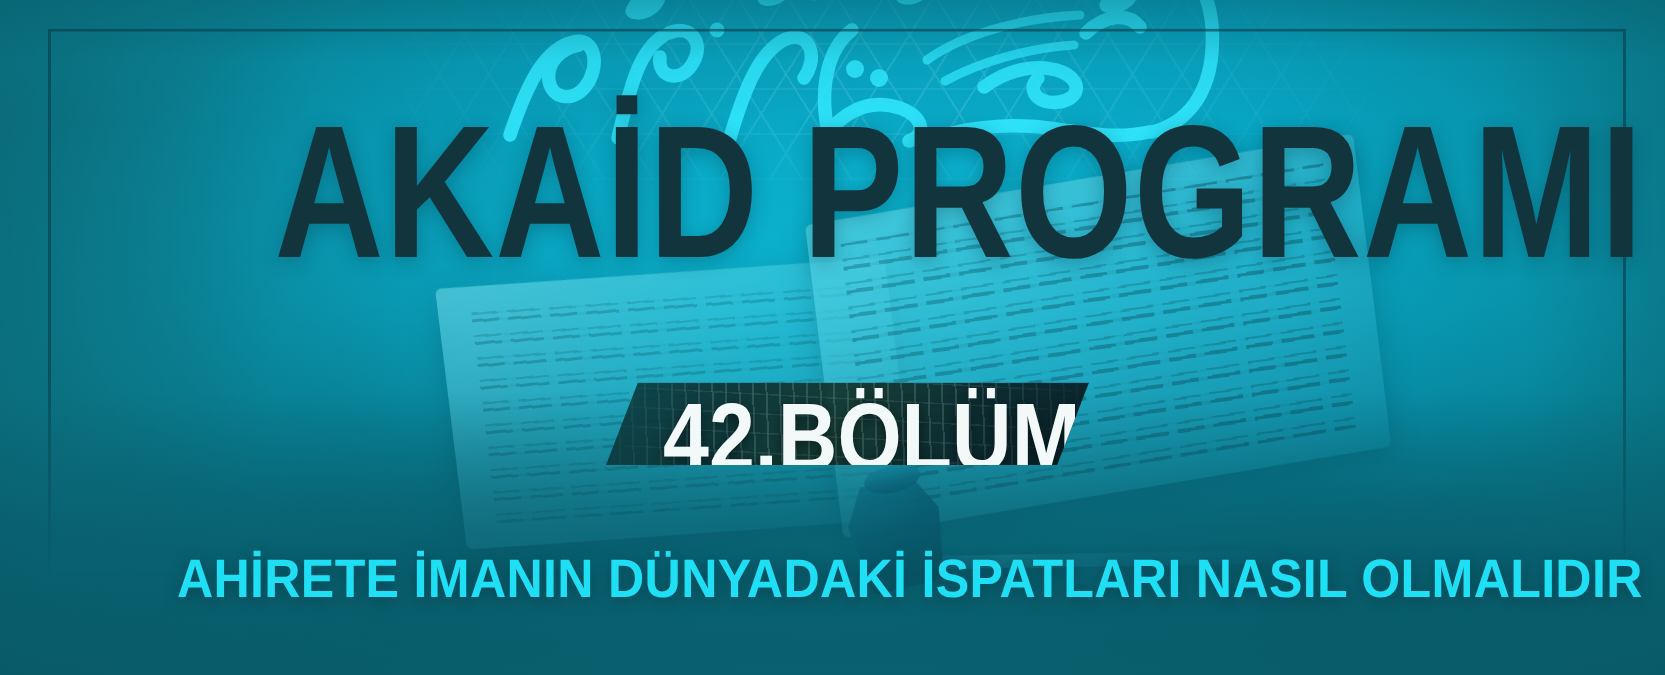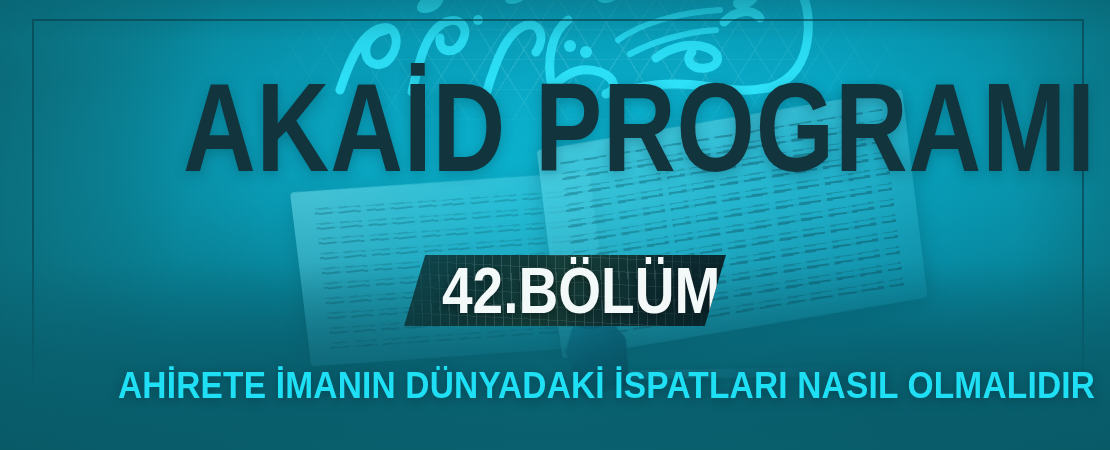--- a/index.html
+++ b/index.html
@@ -166,21 +166,21 @@
     transform:scaleX(.80);
     transform-origin:left top;
     white-space:nowrap;
     text-shadow:0 3px 14px rgba(4,45,58,.30);
   }
 
   
   .badge{
     position:absolute;
     left:404px; top:255px;
-    width:322px; height:71px;
+    width:322px; height:55px;
     clip-path:polygon(6.6% 0%, 100% 0%, 93.4% 100%, 0% 100%);
     background:
       linear-gradient(118deg, rgba(10,58,64,.88) 0%, rgba(14,48,48,.92) 26%, rgba(20,52,44,.92) 48%, rgba(12,38,42,.95) 74%, rgba(8,30,36,.96) 100%);
     box-shadow:0 10px 26px rgba(3,35,45,.45);
     overflow:hidden;
   }
   .badge-texture{
     position:absolute; inset:0;
     opacity:.22;
     background:

